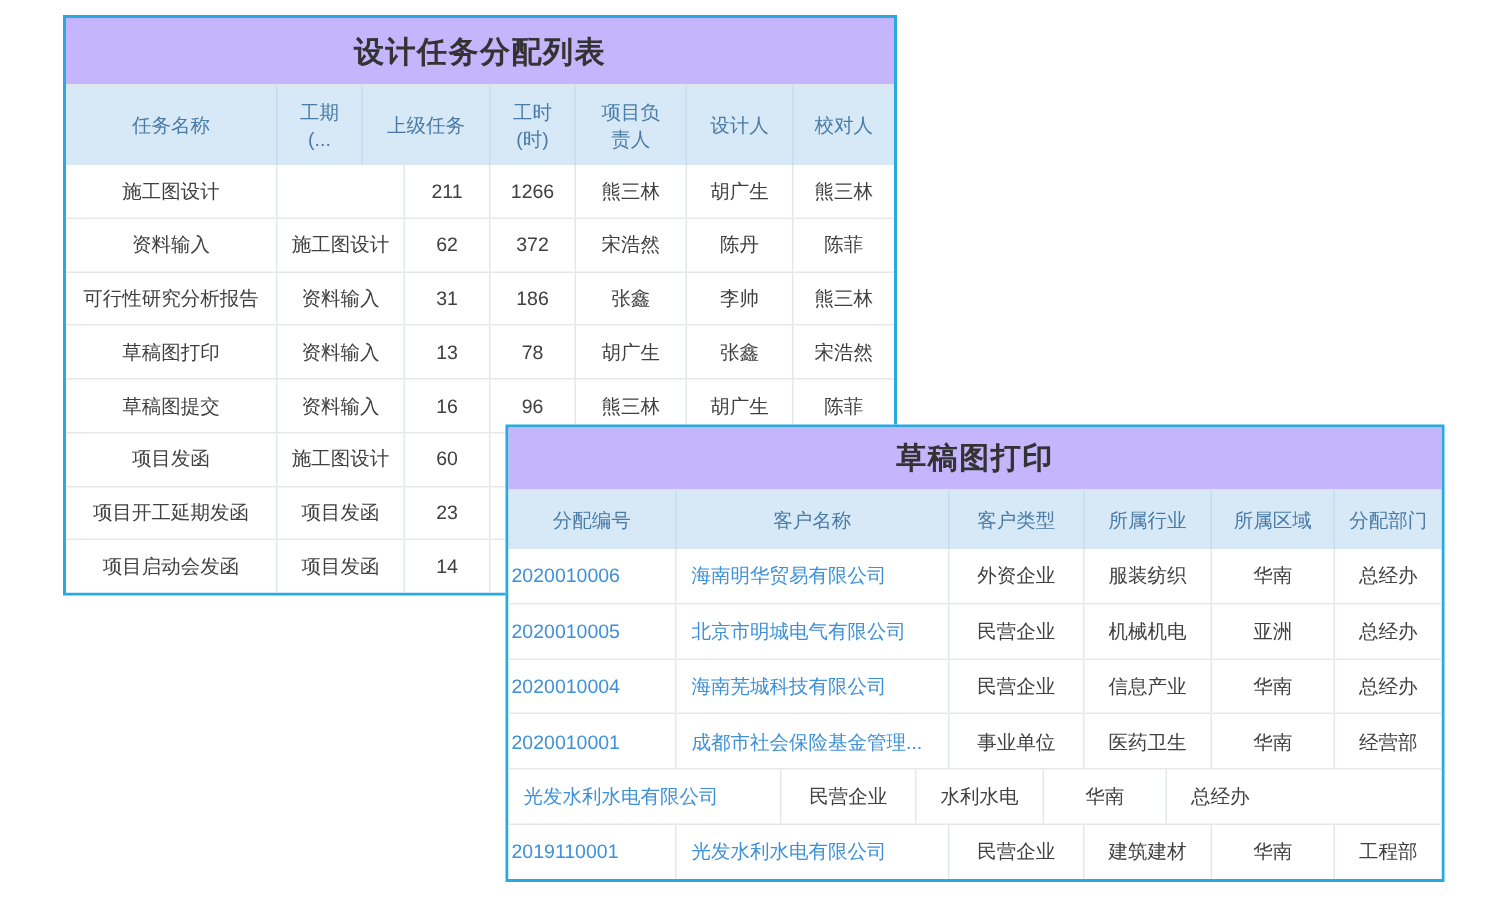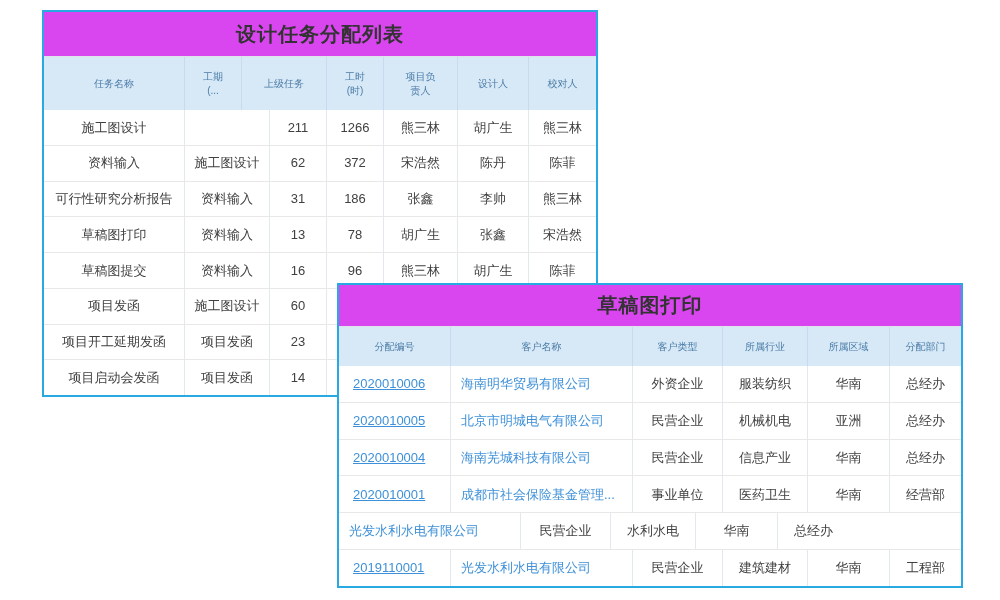--- a/index.html
+++ b/index.html
@@ -10,26 +10,26 @@
   }
   .panel{
     position:absolute;box-sizing:border-box;background:#ffffff;
     border:2px solid #29a9e1;display:flex;flex-direction:column;
   }
   .p1{left:42px;top:10px;width:556px;height:387px;z-index:1;}
   .p2{left:337px;top:283px;width:626px;height:305px;z-index:2;}
   .panel-title{
     display:flex;align-items:center;justify-content:center;
     font-weight:bold;font-size:20px;color:#333333;letter-spacing:1px;
-    border-bottom:1px solid #dde3e8;flex:0 0 auto;background:#d946ef;
+    border-bottom:1px solid #dde3e8;flex:0 0 auto;background:#c4b5fd;
   }
   .p1 .panel-title{height:44px;}
   .p2 .panel-title{height:41px;}
   .thead{
-    display:flex;background:#d7e9f7;color:#4a7ba6;font-size:10px;
+    display:flex;background:#d7e9f7;color:#4a7ba6;font-size:13px;
     flex:0 0 auto;
   }
   .p1 .thead{height:53px;}
   .p2 .thead{height:39px;}
   .tbody{display:flex;flex-direction:column;flex:1 1 auto;}
   .row{display:flex;flex:1 1 auto;border-top:1px solid #e8e8e8;
     font-size:13px;color:#404040;background:#ffffff;}
   .tbody .row:first-child{border-top:none;}
   .cell{
     display:flex;align-items:center;justify-content:center;
@@ -49,21 +49,21 @@
   .p1 .c5{width:71px;}
   .p1 .c6{width:67px;}
   
   .p2 .c0{width:112px;}
   .p2 .c1{width:182px;text-align:right;}
   .p2 .c2{width:90px;}
   .p2 .c3{width:85px;}
   .p2 .c4{width:82px;}
   .p2 .c5{width:71px;}
   
-  .p2 .row .c0{justify-content:flex-start;padding-left:14px;text-align:left;text-decoration:underline;}
+  .p2 .row .c0{justify-content:flex-start;padding-left:2px;text-align:left;}
   .p2 .row .c1{justify-content:flex-start;padding-left:10px;text-align:left;}
   .cell.link{color:#3e90d8;cursor:pointer;}
 </style>
 </head>
 <body>
 
 <div class="panel p1">
   <div class="panel-title">设计任务分配列表</div>
   <div class="thead">
       <div class="cell c0">任务名称</div>

